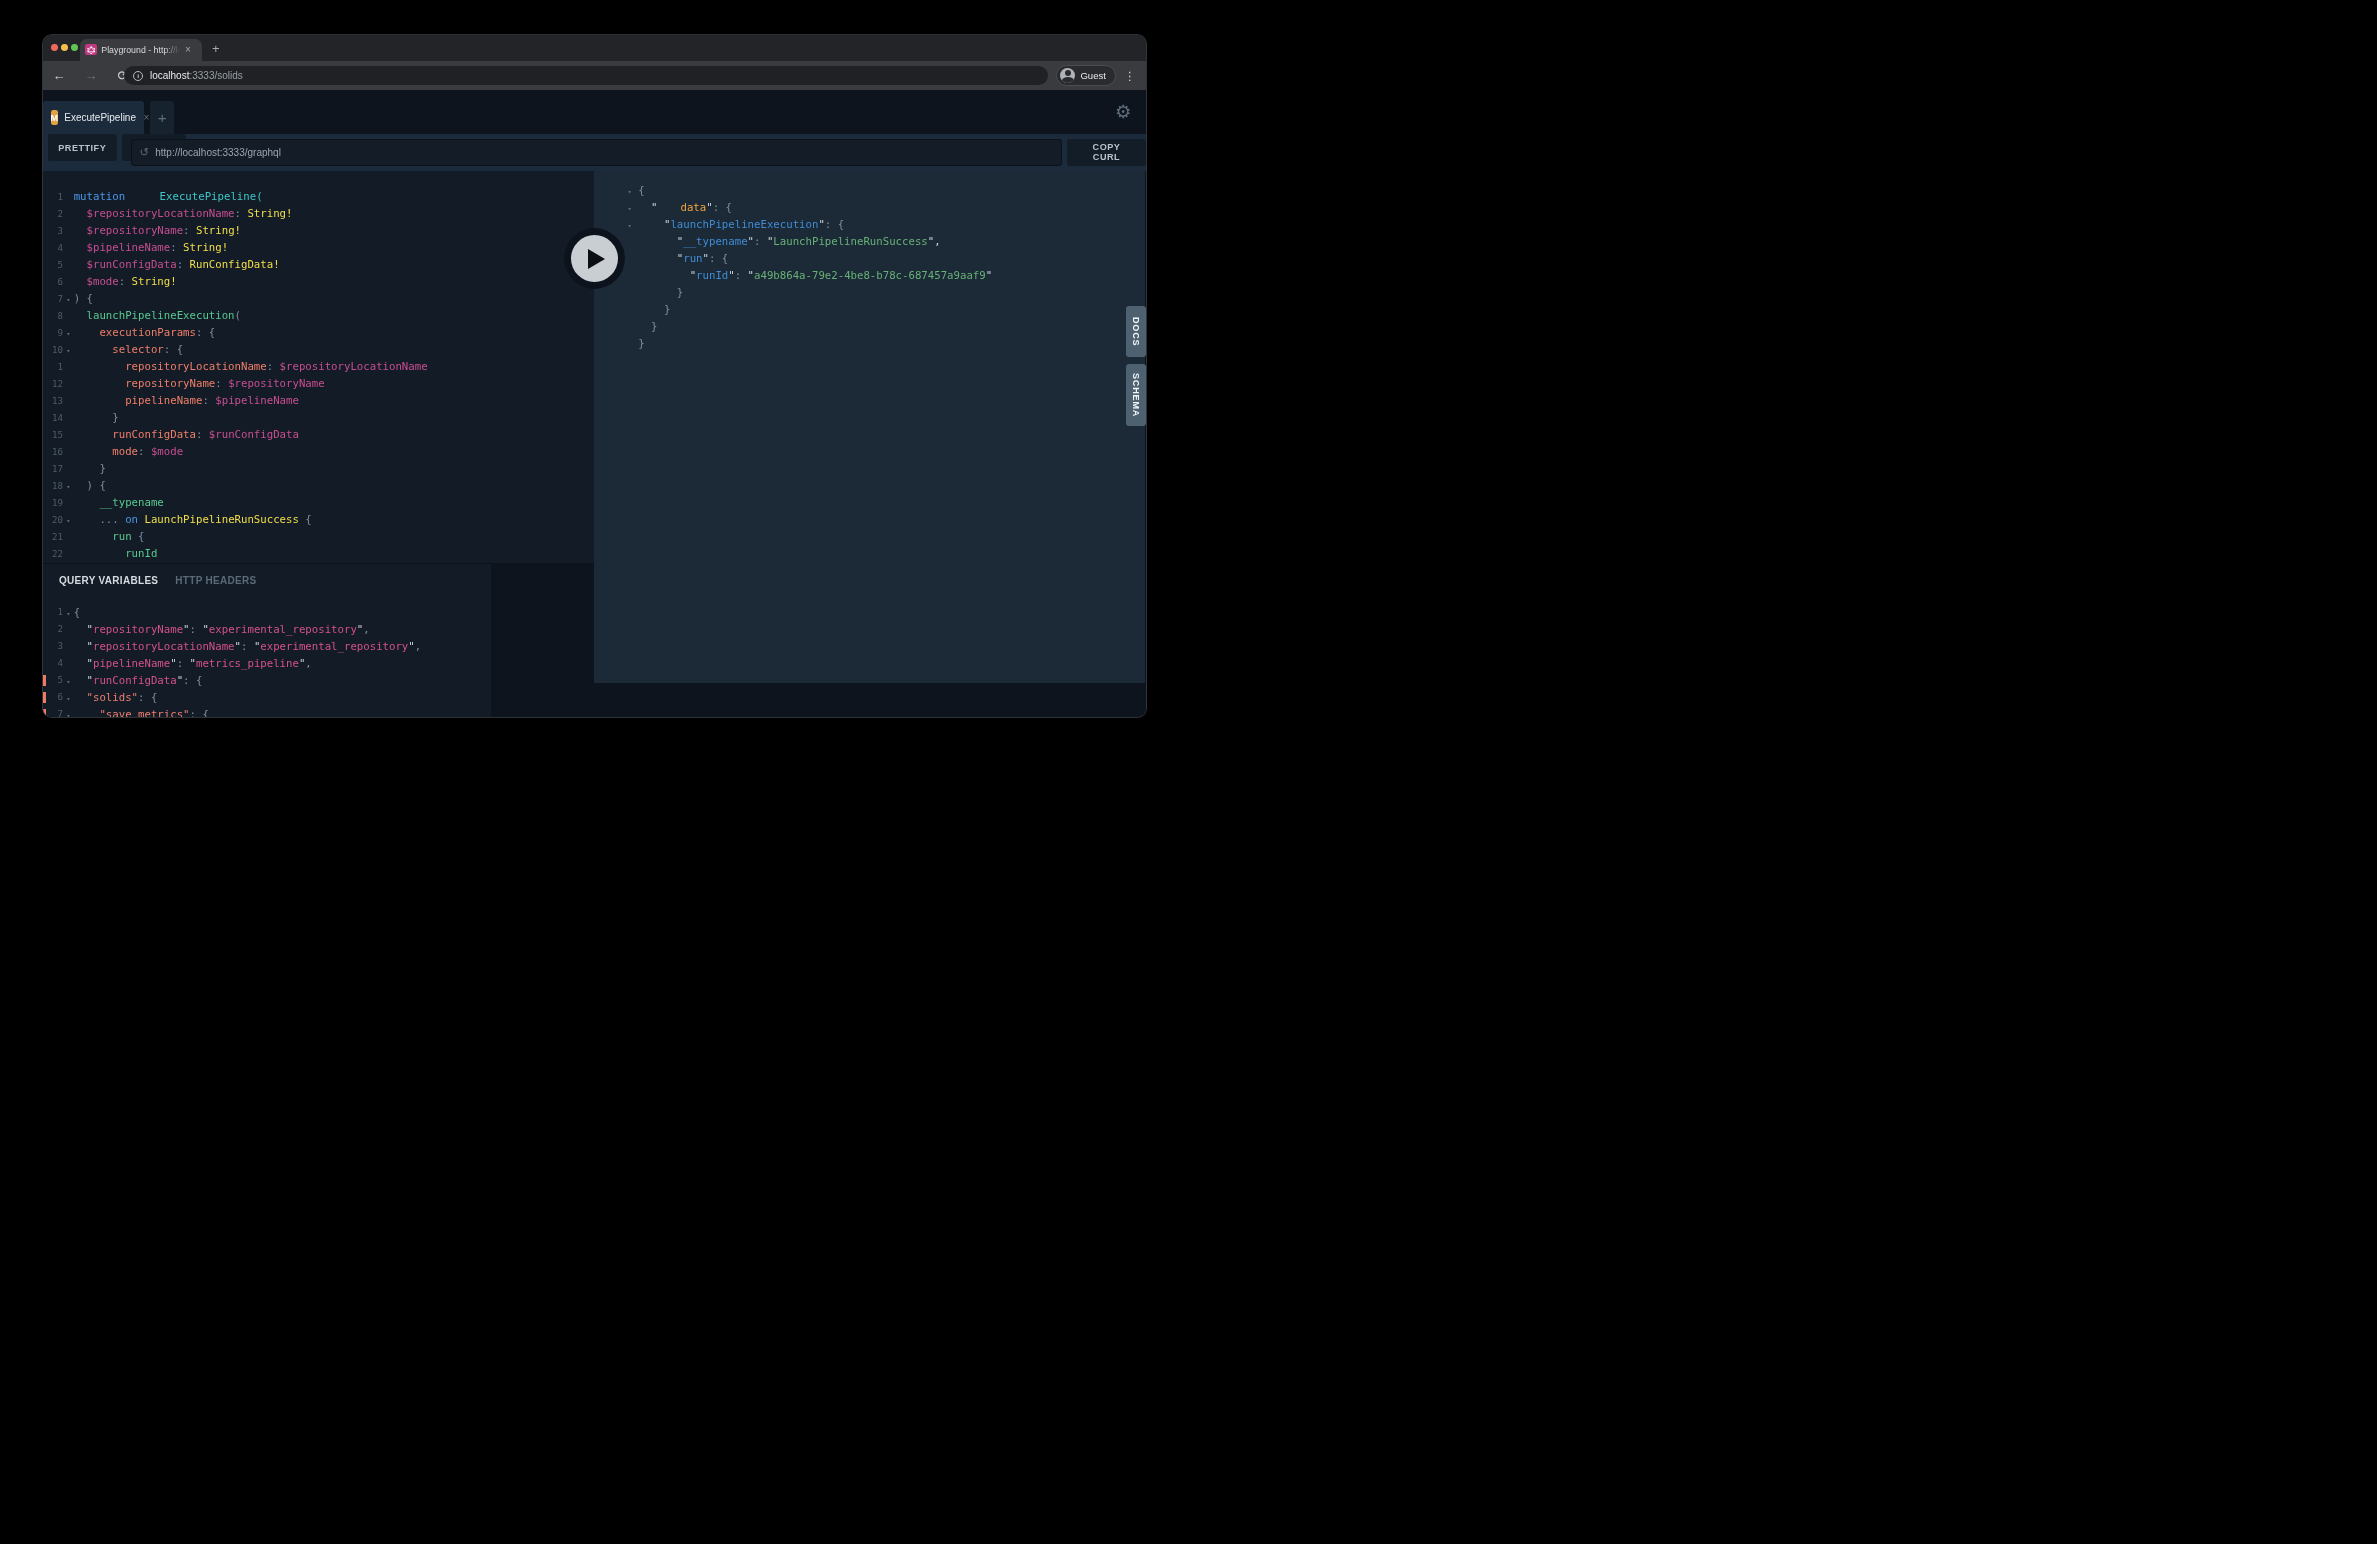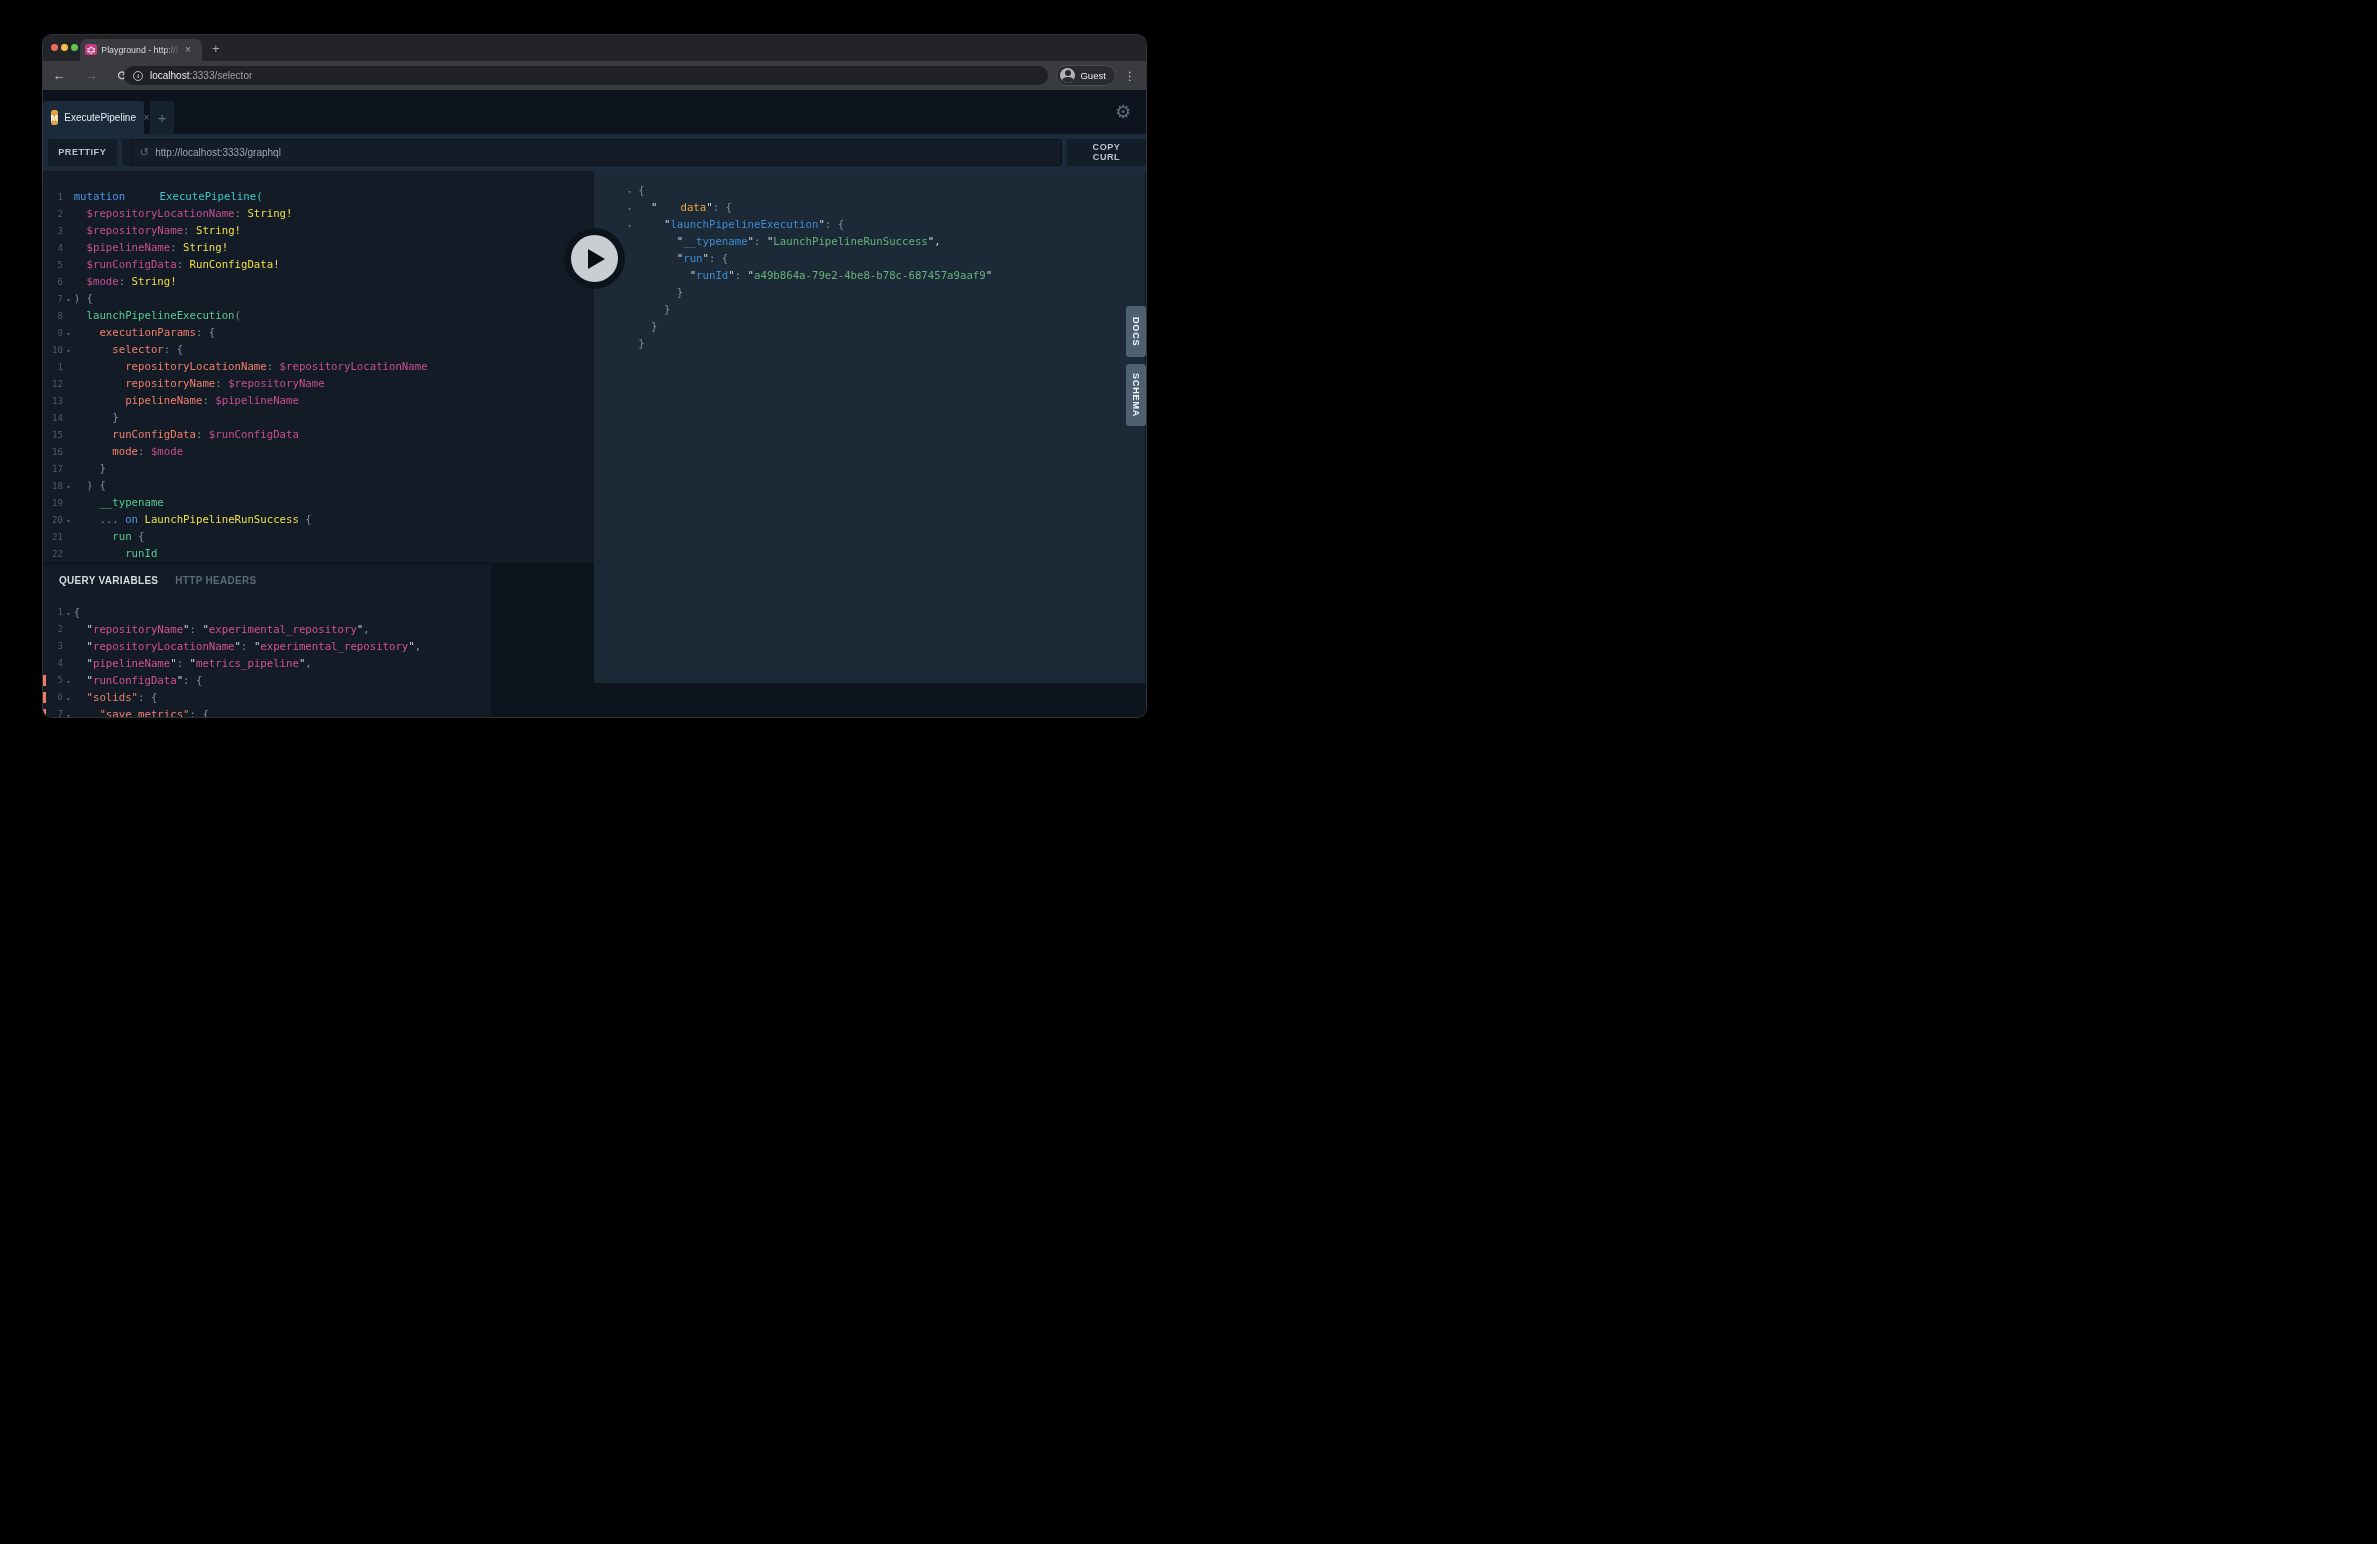--- a/index.html
+++ b/index.html
@@ -54,21 +54,21 @@
   .mbadge { width:15.2px; height:15.2px; border-radius:2.3px; background:#e3a344; color:#fff;
             font-size:9.1px; font-weight:bold; display:flex; align-items:center; justify-content:center; }
   .session-title { color:#e6ebef; font-size:10px; }
   .session-close { color:#62707c; font-size:10px; margin-left:1.5px; }
   .plus-tab { position:absolute; left:107px; top:11.4px; width:24.4px; height:33px; background:#16222e;
               color:#5f6d79; font-size:15.2px; display:flex; align-items:center; justify-content:center;
               border-radius:2.3px 2.3px 0 0; }
   .gear { position:absolute; left:1072px; top:10.7px; color:#5d6f7d; font-size:18.3px; }
 
   .pg-toolbar { position:absolute; left:0; top:44px; width:100%; height:37px; background:#1c2b3b;
-                display:flex; align-items:center; }
+                display:flex; }
   .pg-btn { background:#131d28; color:#bac3cb; border:none; border-radius:2.3px; height:27.4px;
             font-family:"Liberation Sans",sans-serif; font-size:9.1px; font-weight:bold;
             letter-spacing:0.5px; padding:0 10.7px; margin-left:4.6px; }
   .endpoint { position:absolute; left:88px; top:4.6px; width:931px; height:27.4px; background:#131c27;
               border:0.8px solid #0b1119; border-radius:3px; display:flex; align-items:center;
               padding:0 7.6px; gap:6.1px; }
   .reload-ic { color:#5a6a77; font-size:11.4px; }
   .endpoint-text { color:#9aa6b0; font-size:10px; }
   .copycurl { position:absolute; left:1024px; top:4.6px; margin:0; }
 
@@ -150,21 +150,21 @@
     <span class="newtab">+</span>
   </div>
 
   <div class="chromebar">
     <span class="navicon" style="margin-left:5.3px">←</span>
     <span class="navicon dim" style="margin-left:10.7px">→</span>
     <span class="navicon" style="margin-left:10.7px">⟳</span>
   </div>
   <div class="addrpill">
     <span class="info-i">i</span>
-    <span class="addr"><span class="host">localhost</span><span class="path">:3333/selector</span></span>
+    <span class="addr"><span class="host">localhost</span><span class="path">:3333/solids</span></span>
   </div>
   <div class="guest">
     <span class="guest-av"></span>
     <span class="guest-label">Guest</span>
   </div>
   <span class="kebab">⋮</span>
 
   <div class="pg">
 
     <div class="session-tab">

